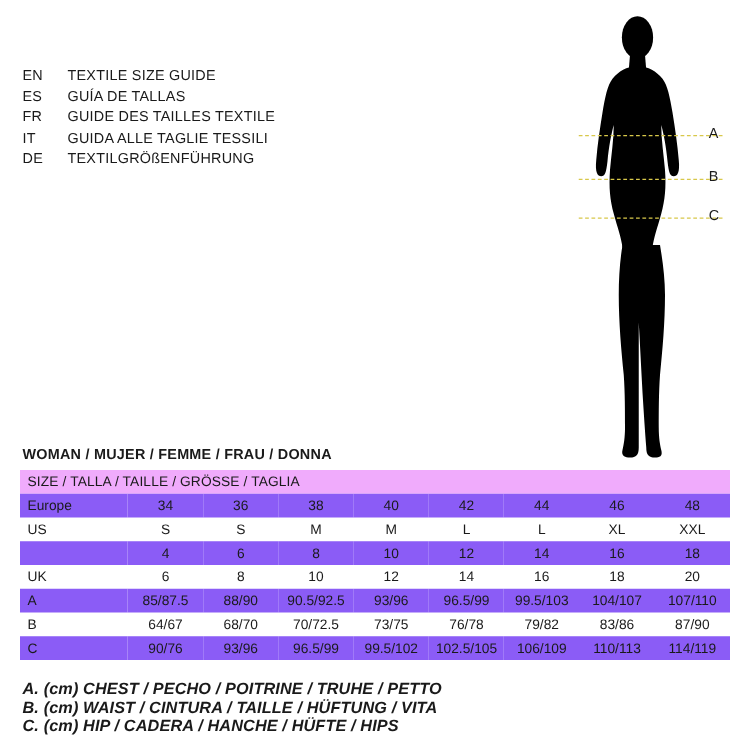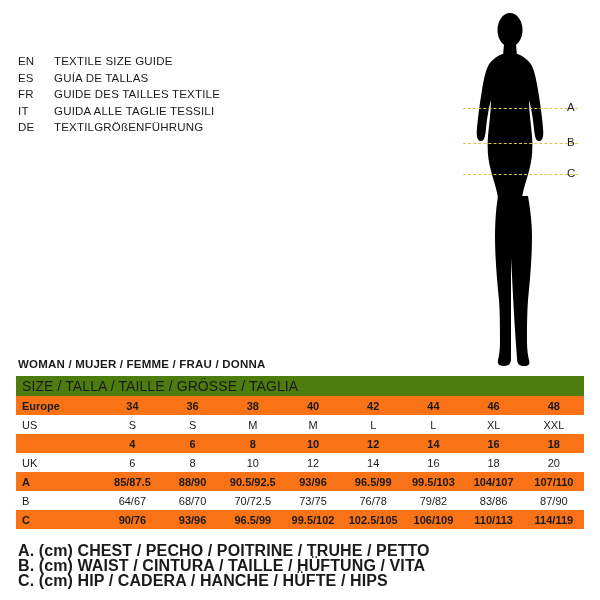--- a/index.html
+++ b/index.html
@@ -101,49 +101,49 @@
     table-layout: fixed;
   }
   table.size-table td, table.size-table th {
     padding: 2px 0 2px 0;
     text-align: center;
     font-weight: normal;
     color: #1a1a1a;
     height: 15px;
   }
   table.size-table tr.header-row td {
-    background: #4d7c0f;
+    background: #f0abfc;
     text-align: left;
     padding-left: 6px;
-    font-size: 14px;
+    font-size: 11px;
     letter-spacing: 0.1px;
   }
   table.size-table tr.shaded td {
-    background: #f97316;
-    font-weight: bold;
+    background: #8b5cf6;
   }
   table.size-table td.rowlabel {
     text-align: left;
     padding-left: 6px;
     width: 86px;
   }
 
   
   .legend {
     position: absolute;
     top: 543px;
     left: 18px;
     width: 560px;
   }
   .legend-line {
-    font-size: 16px;
+    font-size: 13px;
     font-weight: bold;
     line-height: 15px;
     letter-spacing: 0.1px;
     color: #1a1a1a;
+    font-style: italic;
   }
 </style>
 </head>
 <body>
 
 <div class="page">
 
   <div class="lang-block">
     <div class="lang-row">
       <span class="lang-code">EN</span>

